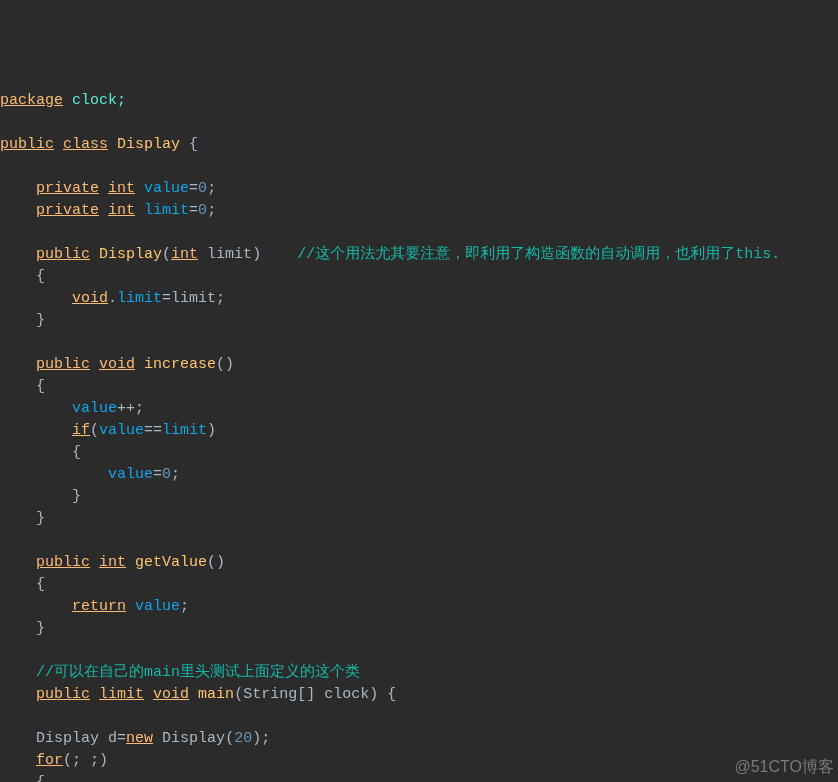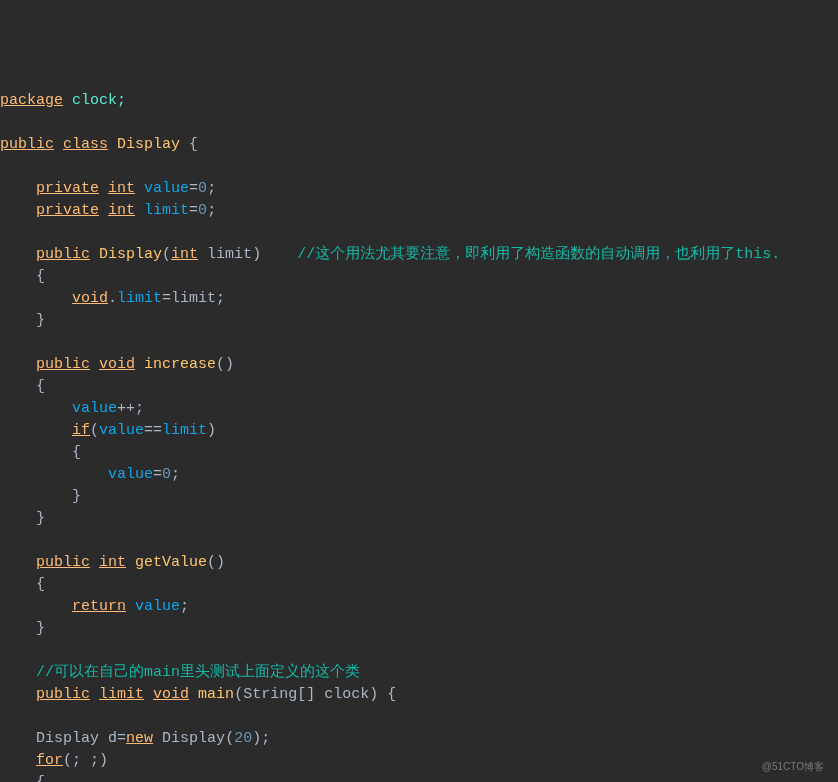--- a/index.html
+++ b/index.html
@@ -20,24 +20,24 @@
   .cls   { color: #a9b7c6; }       
   .clsd  { color: #ffc66d; }       
   .fld   { color: #0ea5e9; }       
   .mth   { color: #ffc66d; }       
   .num   { color: #6897bb; }       
   .cm    { color: #14b8a6; }       
   .pkg   { color: #5eead4; }
   .strc  { color: #a9b7c6; margin-top: 15px; }
   .watermark {
     position: absolute;
-    right: 14px;
+    right: 4px;
     bottom: 4px;
     color: #7a7a7a;
-    font-size: 10px;
+    font-size: 16px;
     font-family: sans-serif;
   }
 </style>
 </head>
 <body>
 
 
 
 <div class="code"><span class="kw">package</span><span class="pkg"> clock;</span>
 <span></span>

